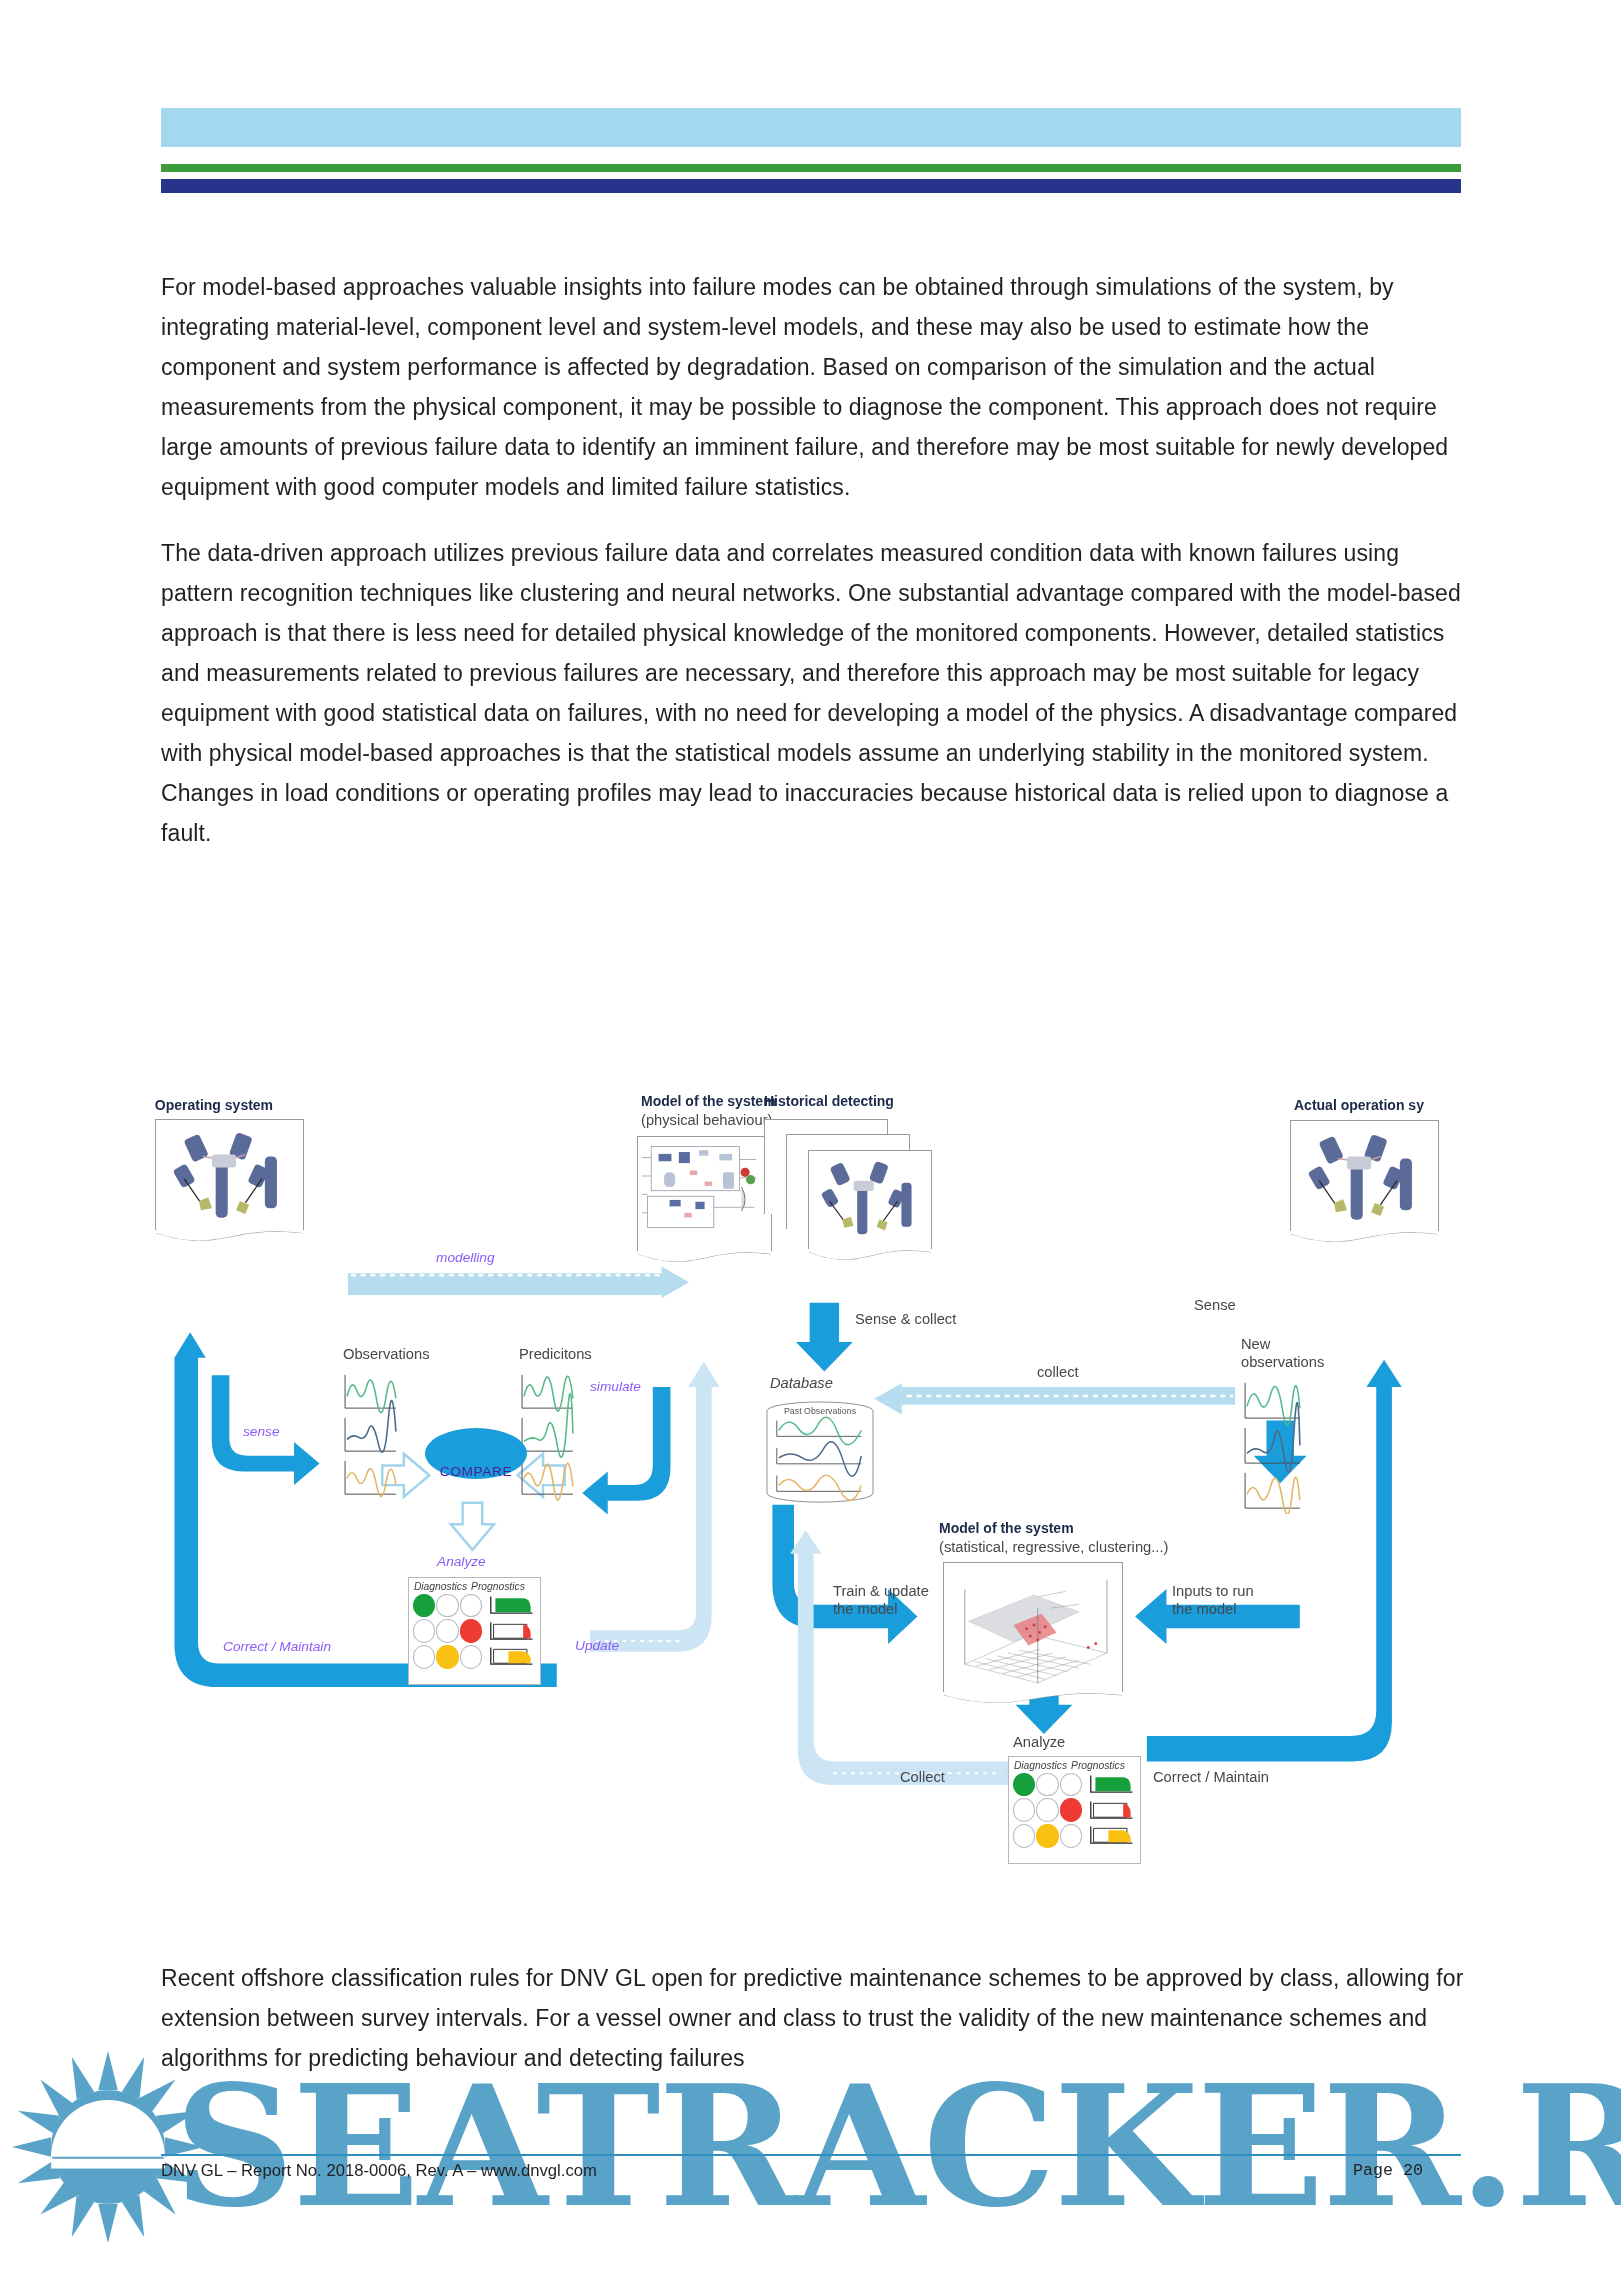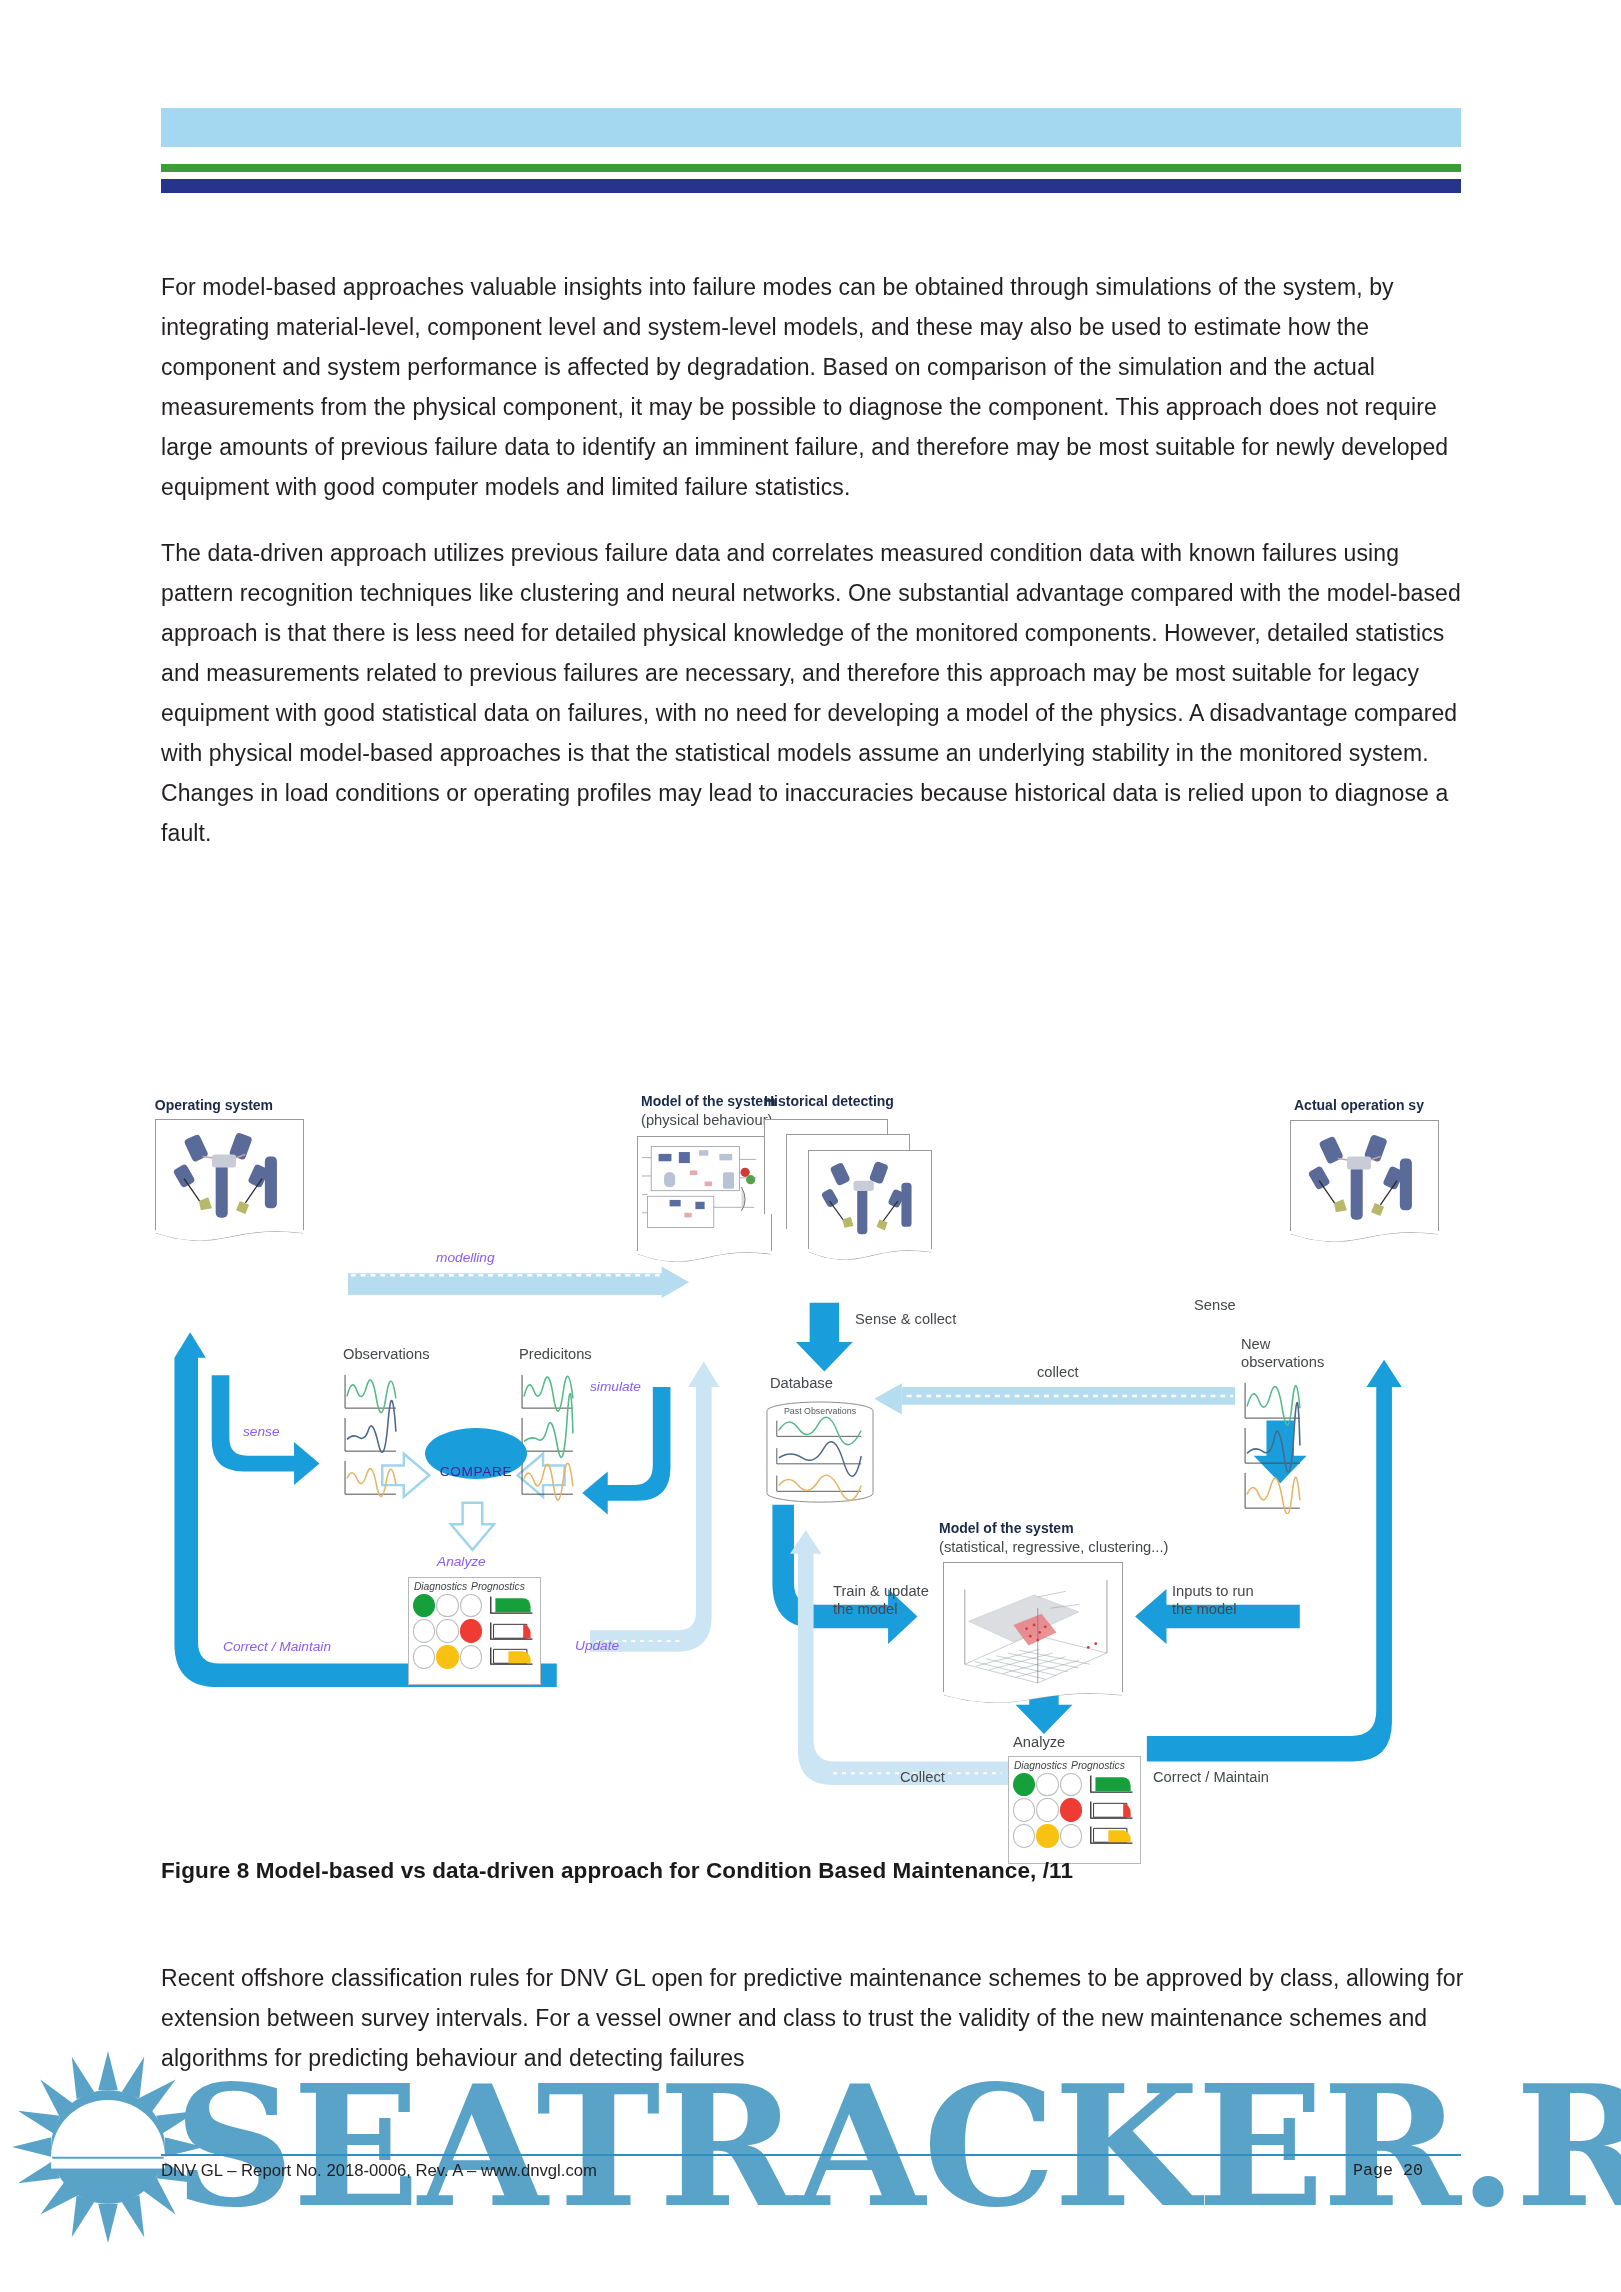--- a/index.html
+++ b/index.html
@@ -316,21 +316,21 @@
             <path d="M72,70 l9,3 l-3,9 l-9,-4 z"></path>
           </g>
       </svg>
       <svg class="wave" viewBox="0 0 124 16" preserveAspectRatio="none">
         <path d="M0,3 Q31,16 62,7 T124,3" stroke="#9a9a9a" stroke-width="1" fill="none"></path>
         <path d="M0,0 L0,3 Q31,16 62,7 T124,3 L124,0 z" fill="#ffffff"></path>
       </svg>
     </div>
 
     <div class="fig-label lbl-norm" style="left:708px;top:218px;">Sense &amp; collect</div>
-    <div class="fig-label lbl-norm" style="left:623px;top:282px;">Database</div>
+    <div class="fig-label lbl-norm" style="left:623px;top:282px;font-style:italic;">Database</div>
 
     <svg class="mini" style="left:612px;top:308px;width:122px;height:108px;" viewBox="0 0 124 110">
       <g stroke="#8c8c8c" stroke-width="1" fill="#ffffff">
         <ellipse cx="62" cy="10" rx="54" ry="9"></ellipse>
         <path d="M8,10 L8,38 A54,9 0 0 0 116,38 L116,10"></path>
         <path d="M8,38 L8,66 A54,9 0 0 0 116,66 L116,38"></path>
         <path d="M8,66 L8,94 A54,9 0 0 0 116,94 L116,66"></path>
       </g>
       <text x="62" y="13" font-size="9" fill="#55585c" text-anchor="middle" font-family="Liberation Sans, sans-serif">Past Observations</text>
       <g stroke="#4a4a4a" stroke-width="0.9" fill="none">
@@ -469,21 +469,20 @@
           <path d="M6,52 L6,88 L62,88"></path>
           <path d="M6,98 L6,134 L62,134"></path>
       </g>
       <path d="M8,30 Q14,8 20,24 T32,18 T44,32 T54,28 T62,32" stroke="#56b98a" stroke-width="1.6" fill="none"></path>
       <path d="M8,78 Q16,70 24,76 T36,62 T46,82 T56,56 T62,70" stroke="#4b6a8a" stroke-width="1.6" fill="none"></path>
       <path d="M8,120 Q14,106 20,120 T32,112 T44,124 T54,120 T62,126" stroke="#e3b567" stroke-width="1.6" fill="none"></path>
     </svg>
 
   </div>
 
-  <div class="caption">Figure 8  Model-based vs data-driven approach for Condition Based Maintenance, /11</div>
 
   <div style="position:absolute;left:161px;top:1958px;width:1304px;">
     <p class="body">Recent offshore classification rules for DNV GL open for predictive maintenance schemes to be approved by class, allowing for extension between survey intervals. For a vessel owner and class to trust the validity of the new maintenance schemes and algorithms for predicting behaviour and detecting failures</p>
   </div>
 
   <div class="wm">
     <svg style="position:absolute;left:9.8px;top:9.8px;width:196px;height:196px;" viewBox="0 0 200 200">
       <g fill="#5aa3c8">
         <circle cx="100" cy="100" r="58"></circle>
         <g>

